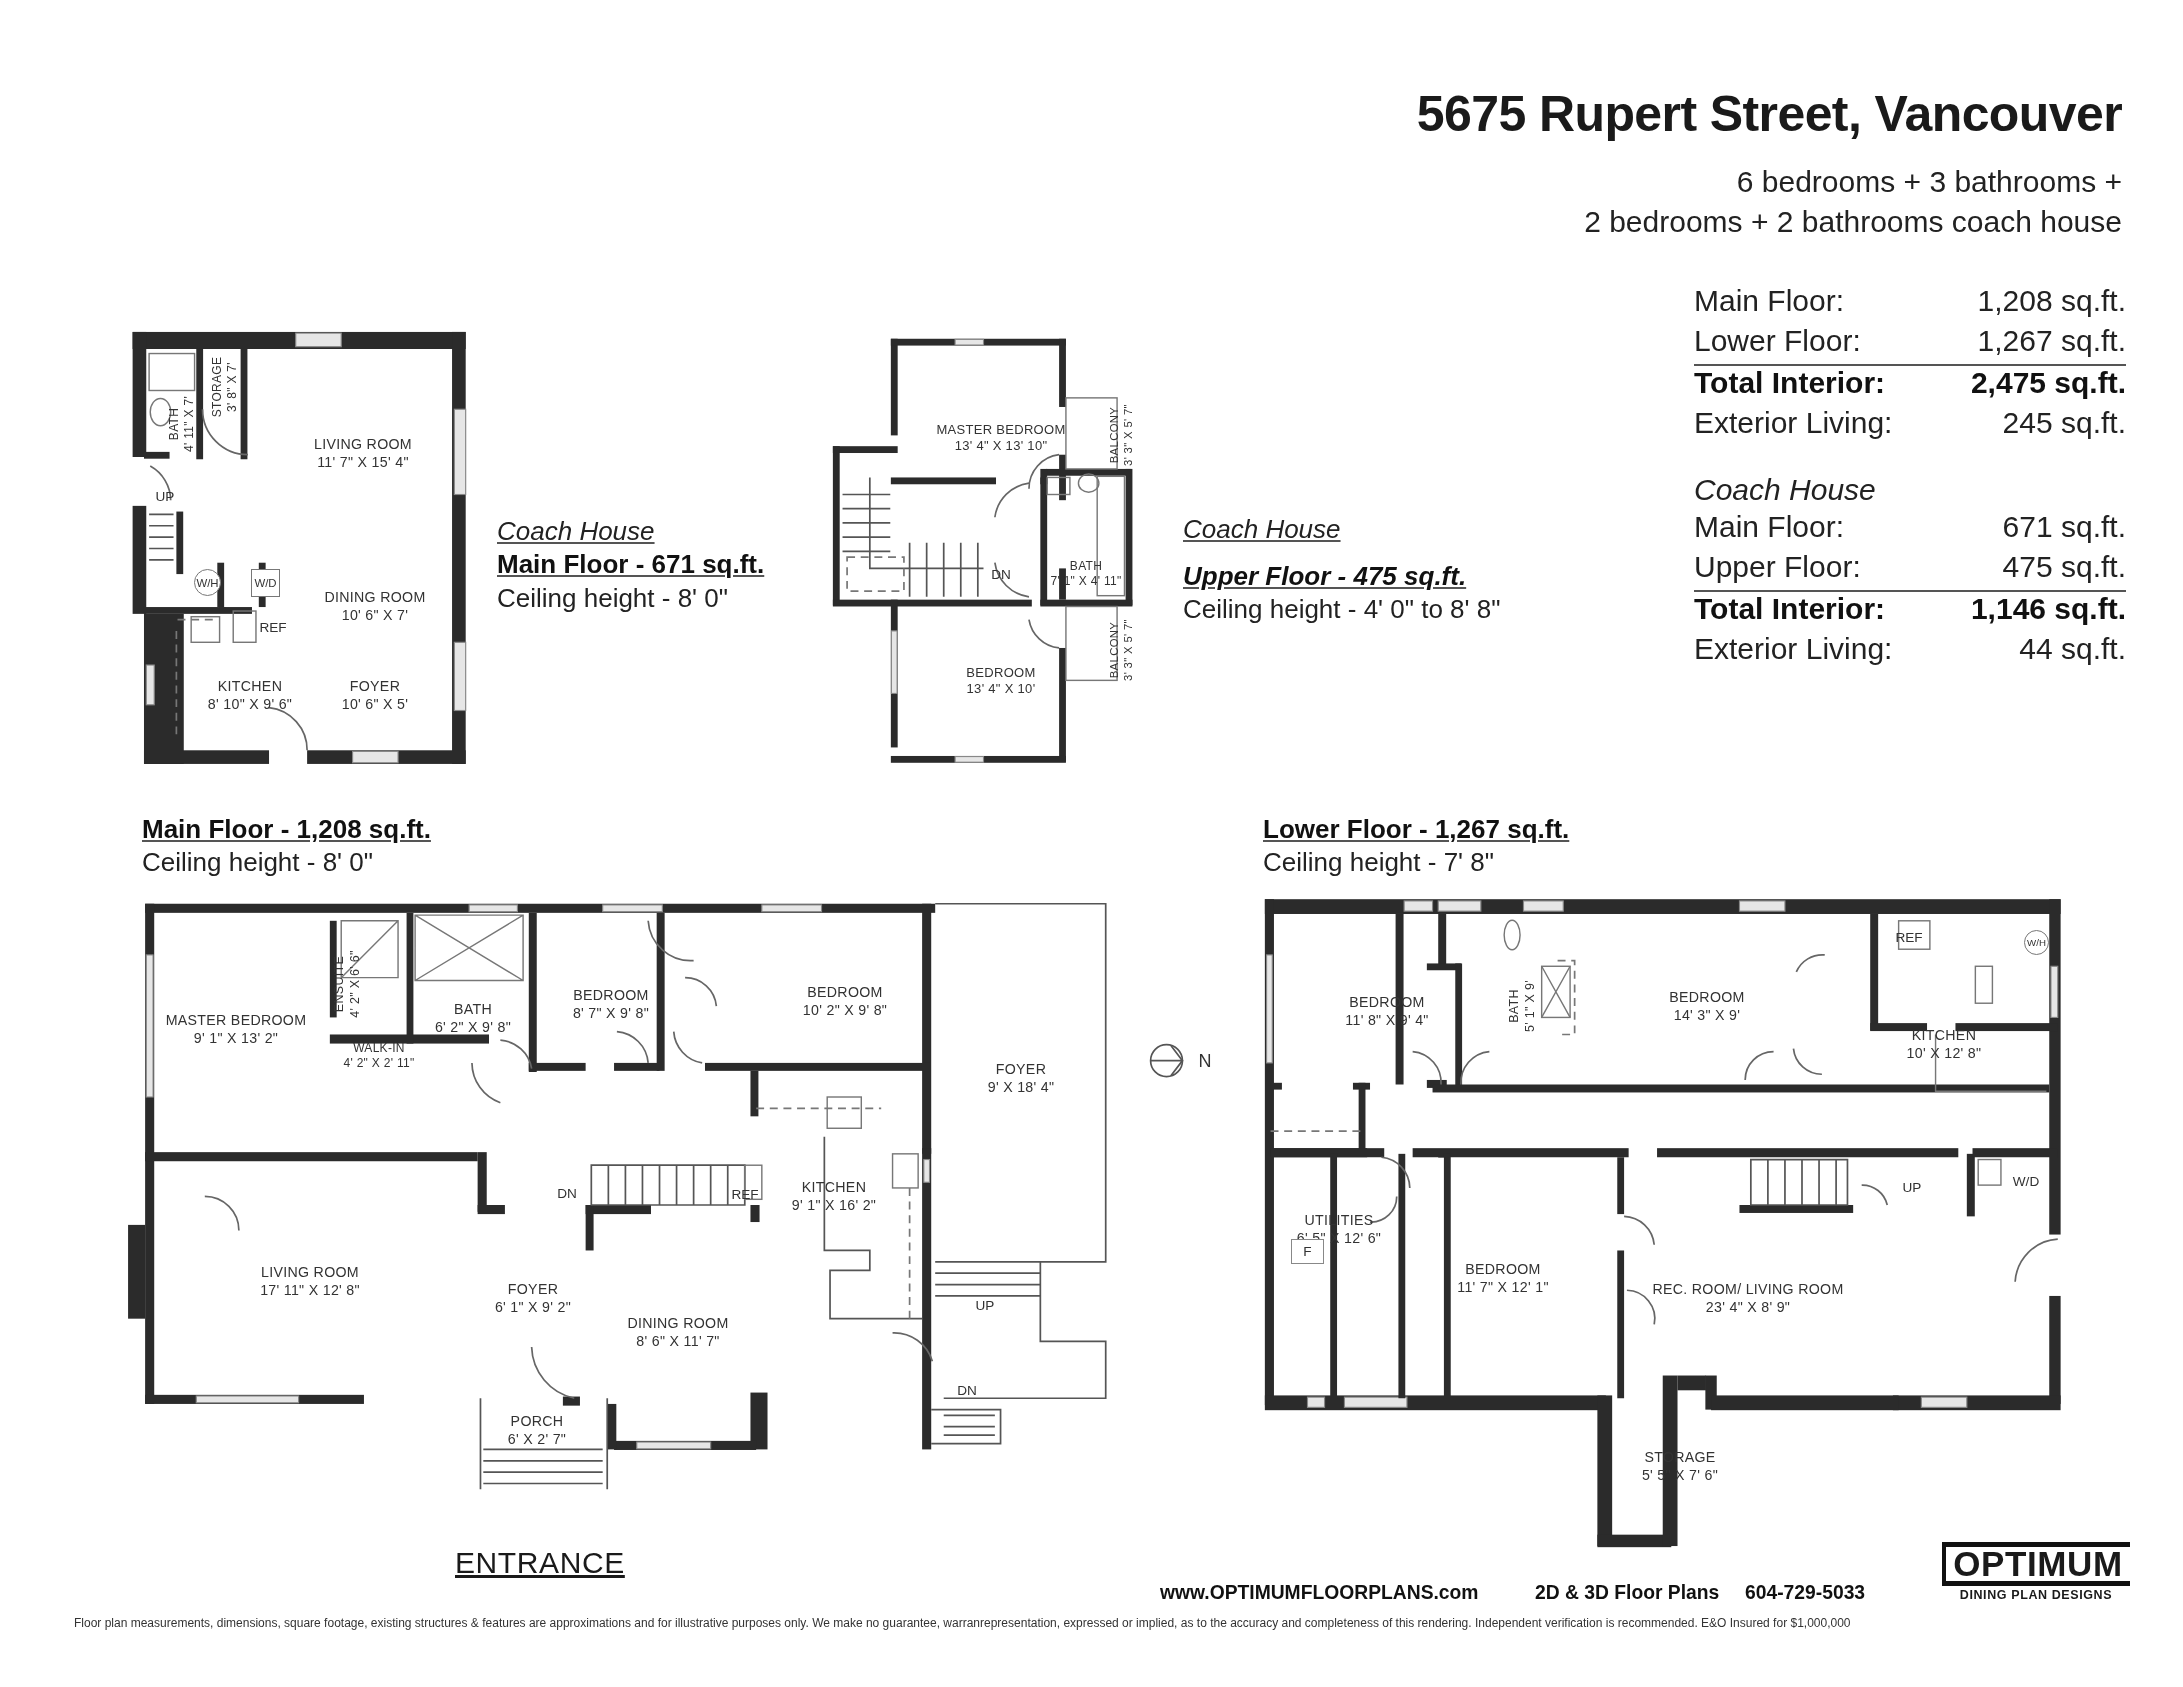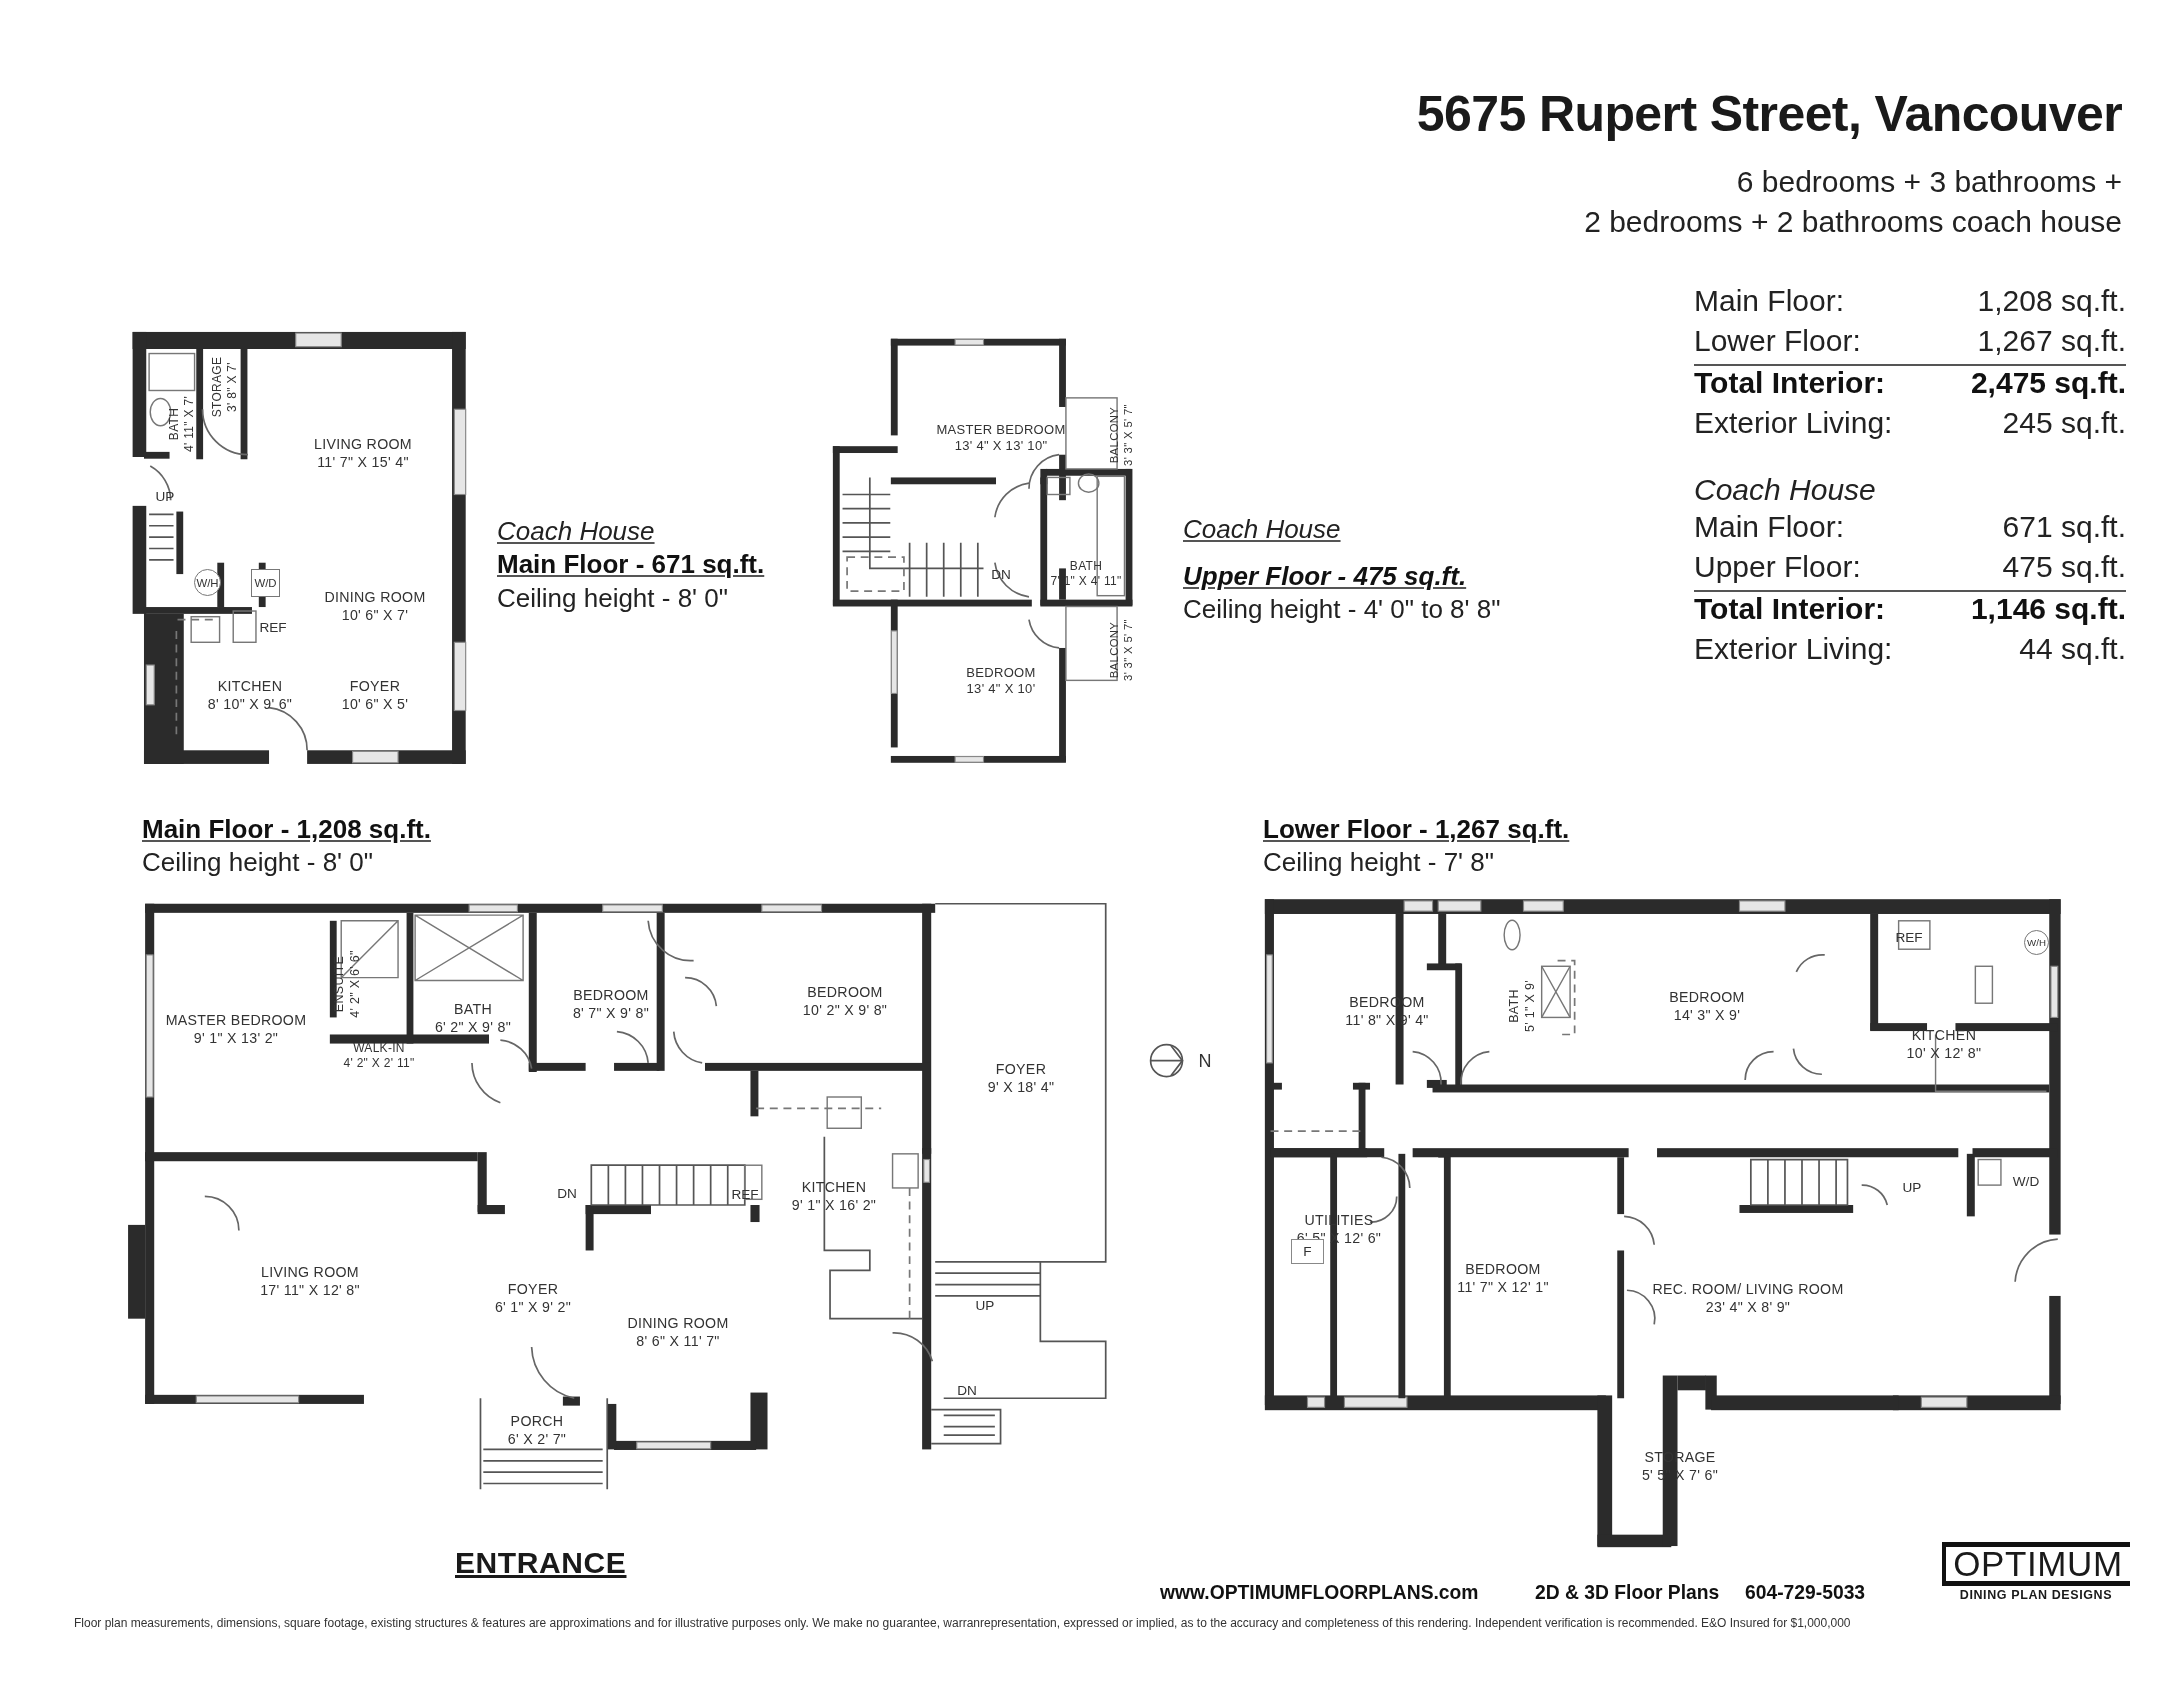--- a/index.html
+++ b/index.html
@@ -26,25 +26,25 @@
   .caption { font-size:26px; color:#222; white-space:nowrap; }
   .caption .it { font-style:italic; text-decoration:underline; text-decoration-color:#555; }
   .caption .bd { font-weight:700; text-decoration:underline; text-decoration-color:#555; color:#111; }
 
   .room { position:absolute; text-align:center; font-size:14.2px; line-height:1.25; color:#333; white-space:nowrap; transform:translate(-50%,-50%); letter-spacing:0.3px; }
   .room.vert { transform:translate(-50%,-50%) rotate(-90deg); }
   .fixture { position:absolute; font-size:13.6px; color:#333; transform:translate(-50%,-50%); white-space:nowrap; }
   .fixture-box { position:absolute; border:1.7px solid #777; background:#fff; font-size:13.6px; color:#333; display:flex; align-items:center; justify-content:center; }
   .fixture-circ { position:absolute; border:1.7px solid #777; border-radius:50%; font-size:11.4px; color:#333; display:flex; align-items:center; justify-content:center; background:#fff; }
 
-  .entrance { left:455px; top:1546px; font-size:30px; font-weight:700; text-decoration:underline; letter-spacing:0.6px; }
+  .entrance { left:455px; top:1546px; font-size:30px; font-weight:400; text-decoration:underline; letter-spacing:0.6px; }
   .footer-line { top:1582px; font-size:19.3px; font-weight:700; color:#111; white-space:nowrap; }
   .disclaimer { left:74px; top:1616px; width:2047px; font-size:12px; color:#333; white-space:nowrap; }
   .logo { left:1942px; top:1542px; width:188px; }
-  .logo .box { border-top:5.1px solid #111; border-bottom:5.1px solid #111; border-left:4px solid #111; padding:0 3.4px; font-size:35px; font-weight:400; letter-spacing:0.6px; line-height:34px; text-align:center; }
+  .logo .box { border-top:5.1px solid #111; border-bottom:5.1px solid #111; border-left:4px solid #111; padding:0 3.4px; font-size:35px; font-weight:700; letter-spacing:0.6px; line-height:34px; text-align:center; }
   .logo .tag { font-size:12.5px; font-weight:700; text-align:center; letter-spacing:0.6px; margin-top:1.7px; }
 </style>
 </head>
 <body>
 
 <div class="abs title">5675 Rupert Street, Vancouver</div>
 <div class="abs subtitle" style="top:165px;">6 bedrooms + 3 bathrooms +</div>
 <div class="abs subtitle" style="top:205px;">2 bedrooms + 2 bathrooms coach house</div>
 
 <div class="abs summary" style="top:284px;">

